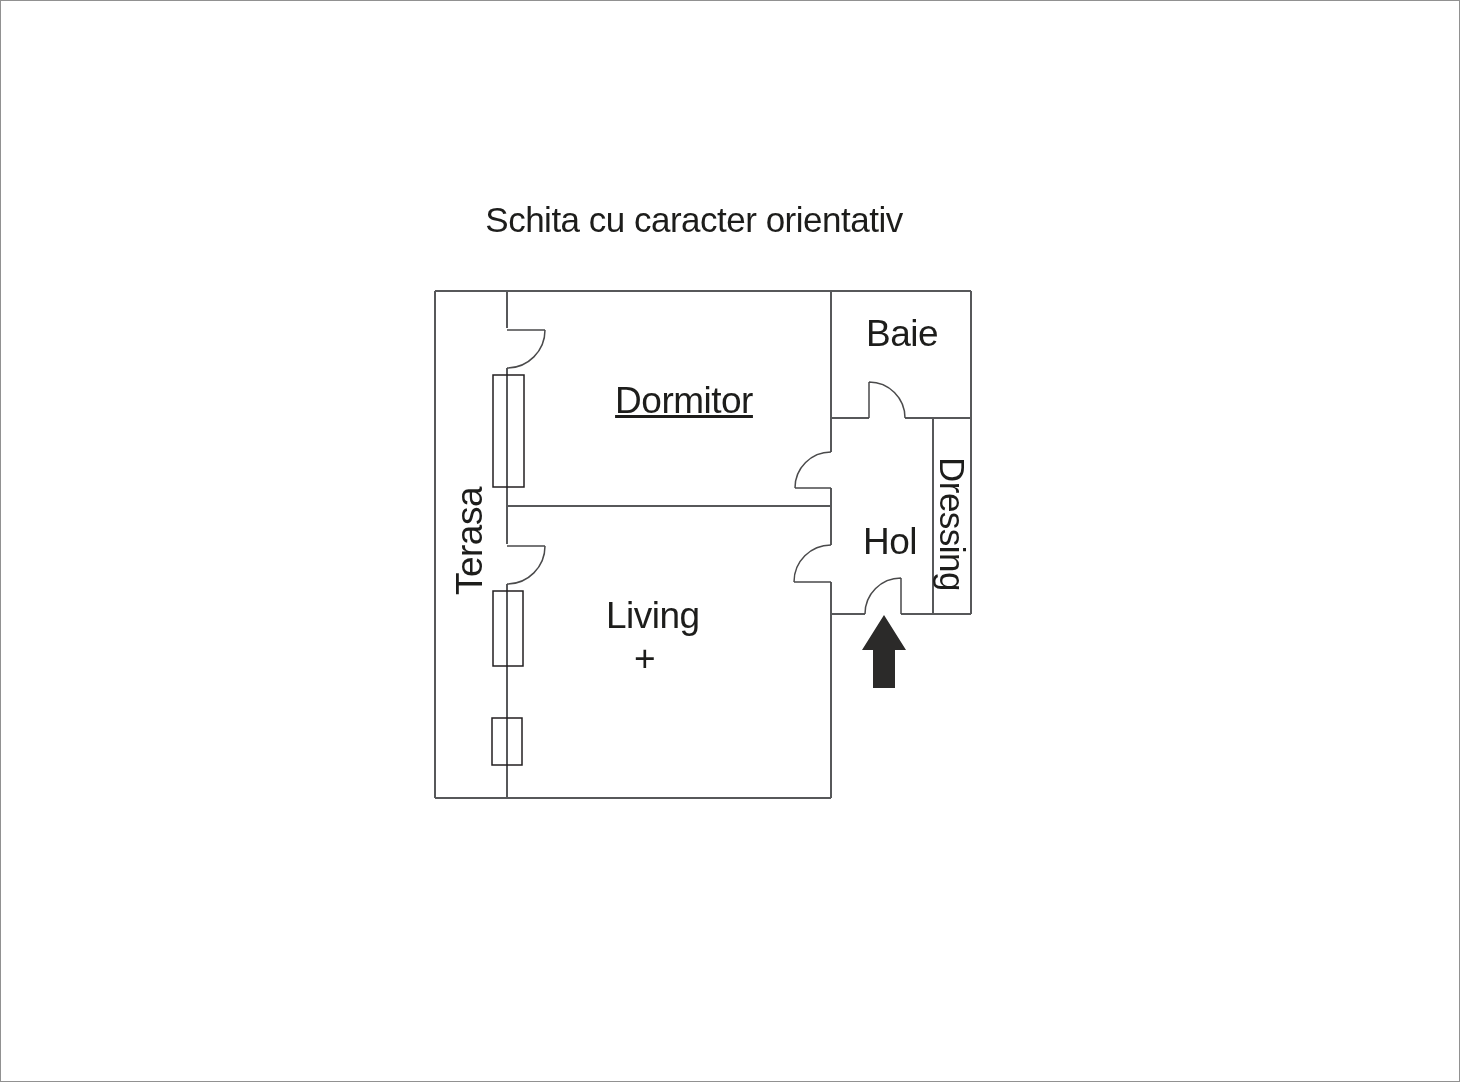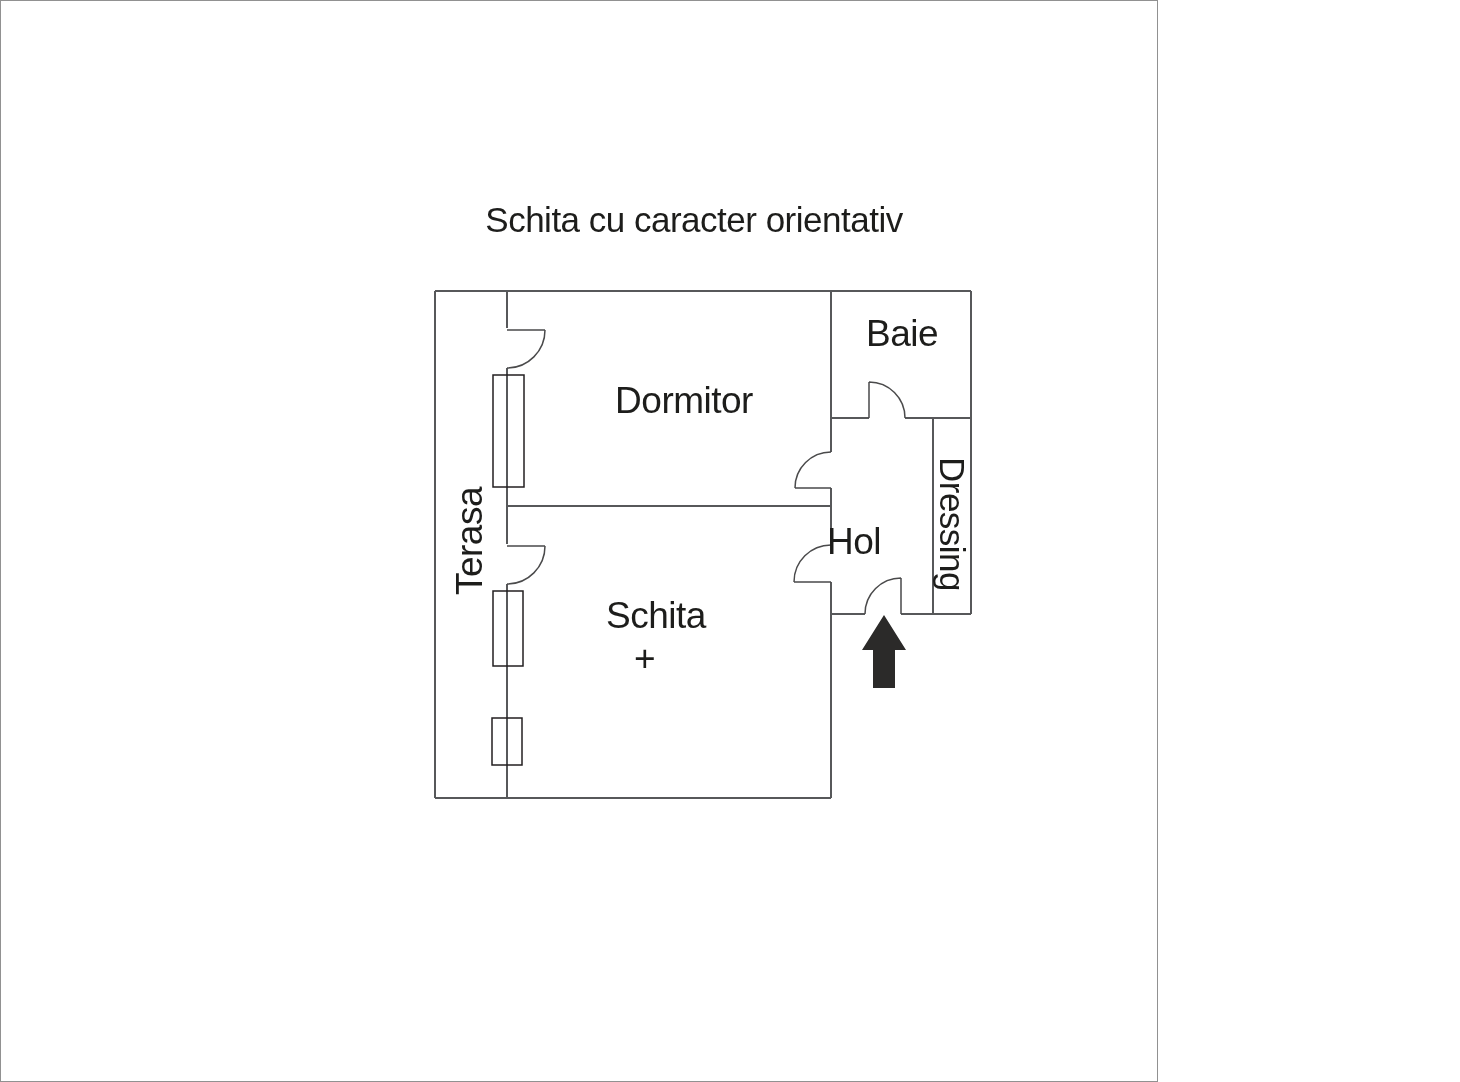--- a/index.html
+++ b/index.html
@@ -1,18 +1,18 @@
 <!DOCTYPE html>
 <html><head>
 <meta charset="utf-8">
 <style>
   html, body { margin: 0; padding: 0; background: #ffffff; }
   .page {
     position: relative;
-    width: 1158px;
+    width: 1460px;
     height: 1082px;
     box-sizing: border-box;
     border: 1px solid #919191;
     background: #ffffff;
     font-family: "Liberation Sans", sans-serif;
     color: #1d1d1b;
     overflow: hidden;
   }
   .plan-svg { position: absolute; left: 0; top: 0; }
   .title {
@@ -23,23 +23,23 @@
     letter-spacing: -0.5px;
     white-space: nowrap;
   }
   .room-label {
     position: absolute;
     transform: translate(-50%, -50%);
     font-size: 37px;
     letter-spacing: -0.5px;
     white-space: nowrap;
   }
-  .label-dormitor { left: 683px; top: 400px; }
+  .label-dormitor { left: 683px; top: 400px; text-decoration: underline; }
   .label-baie     { left: 901px; top: 333px; text-align: right; }
-  .label-hol      { left: 853px; top: 541px; text-align: right; }
+  .label-hol      { left: 889px; top: 541px; text-align: right; }
   .label-terasa   { left: 469px; top: 540px; transform: translate(-50%,-50%) rotate(-90deg); }
   .label-dressing { left: 951px; top: 523px; transform: translate(-50%,-50%) rotate(90deg); font-size: 35px; }
   .label-living {
     position: absolute;
     left: 605px; top: 593px;
     font-size: 37px;
     letter-spacing: -0.5px;
     line-height: 43px;
     white-space: nowrap;
   }
@@ -95,17 +95,17 @@
 
   <div class="room-label label-baie">Baie</div>
 
   <div class="room-label label-hol">Hol</div>
 
   <div class="room-label label-terasa">Terasa</div>
 
   <div class="room-label label-dressing">Dressing</div>
 
   <div class="label-living">
-    <div>Schita</div>
+    <div>Living</div>
     <div class="plus-line">+</div>
   </div>
 
 </div>
 
 </body></html>

